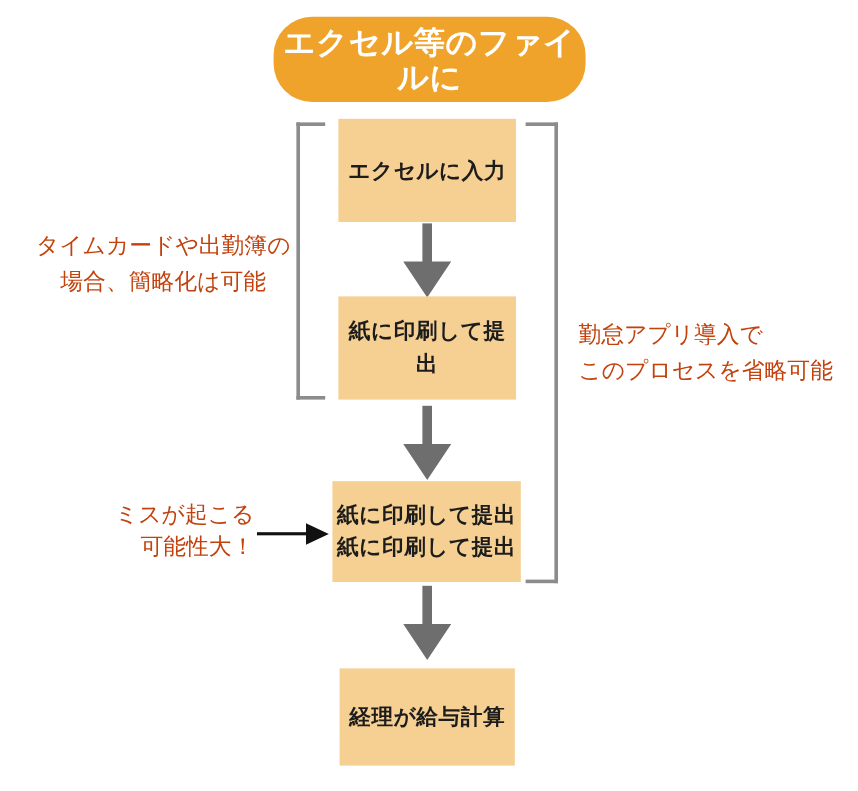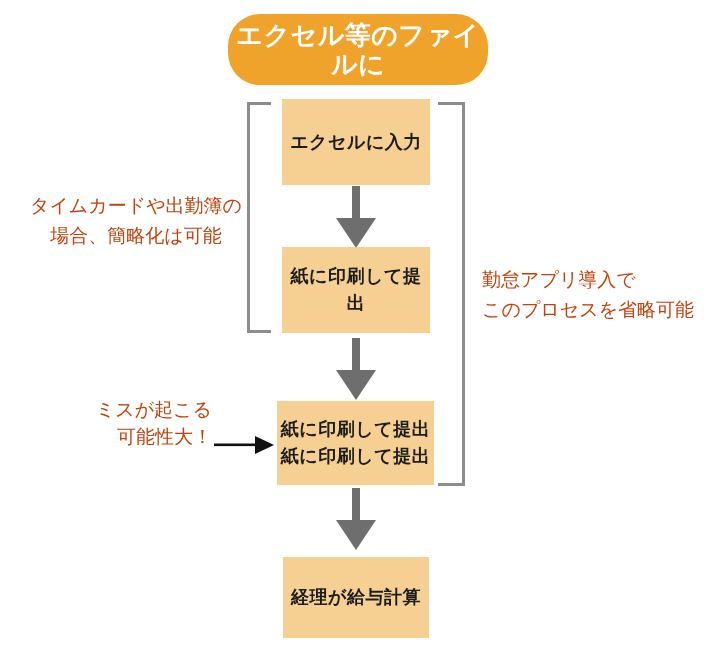--- a/index.html
+++ b/index.html
@@ -62,21 +62,21 @@
   }
   .bracket-right {
     left: 438px; top: 102px;
     width: 27px; height: 384px;
     border-right: 3px solid #8C8C8C;
     border-top: 3px solid #8C8C8C;
     border-bottom: 3px solid #8C8C8C;
   }
   .note { position: absolute; font-size: 19px; color: #c2410c; }
   .note-left-top  { left: 24px;  top: 191px; width: 224px; text-align: center; line-height: 30px; }
-  .note-left-mid  { left: 90px;  top: 396px; width: 122px; text-align: right;  line-height: 27px; }
+  .note-left-mid  { left: 90px;  top: 416px; width: 122px; text-align: right;  line-height: 27px; }
   .note-right     { left: 482px; top: 265px; width: 230px; text-align: left;   line-height: 30px; }
   .black-arrow { position: absolute; left: 214px; top: 434px; width: 61px; height: 22px; }
 </style>
 </head>
 <body>
 
 <div class="canvas">
 
   <div class="badge">
     <div>エクセル等のファイルに</div>

